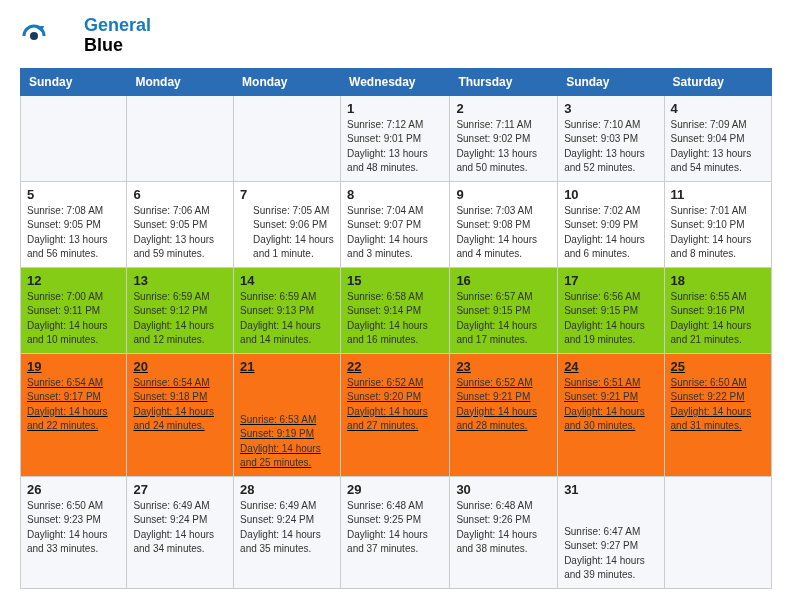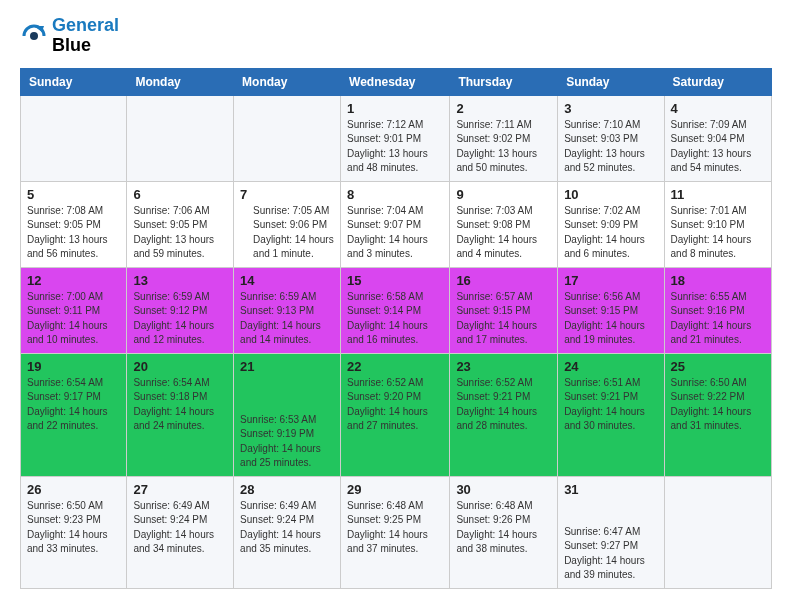--- a/index.html
+++ b/index.html
@@ -1,37 +1,37 @@
 <!DOCTYPE html>
 <html><head>
   <meta charset="utf-8">
   <style>
     * { box-sizing: border-box; margin: 0; padding: 0; }
     body { font-family: Arial, sans-serif; background: #fff; width: 792px; min-height: 612px; }
     .container { padding: 16px 20px; }
     .header { display: flex; justify-content: space-between; align-items: flex-start; margin-bottom: 12px; }
-    .logo { display: flex; align-items: center; }
+    .logo { display: flex; align-items: center; gap: 32px; }
     .logo-text { font-size: 18px; font-weight: bold; color: #1a3a5c; line-height: 1.1; }
     .logo-text span { color: #1a7abf; }
     .logo-icon { width: 28px; height: 28px; margin-right: 4px; }
     .title-block { text-align: right; }
     .month-title { font-size: 36px; font-weight: bold; color: #1a3a5c; }
     .location { font-size: 15px; color: #333; }
     .calendar { width: 100%; border-collapse: collapse; }
     .calendar th { background: #2a6db5; color: #fff; text-align: left; padding: 6px 8px; font-size: 12px; font-weight: bold; border: 1px solid #2a6db5; }
     .calendar td { border: 1px solid #ccc; vertical-align: top; padding: 5px 6px; width: 113px; min-height: 80px; background: #fff; }
     .calendar tr:nth-child(odd) td { background: #f5f7fa; }
     .calendar tr:nth-child(even) td { background: #ffffff; }
     .day-num { font-weight: bold; font-size: 13px; color: #222; margin-bottom: 2px; }
     .day-info { font-size: 10px; color: #333; line-height: 1.45; }
     .empty { background: #f5f7fa !important; }
     .calendar tbody tr:nth-child(1) td { background: #f5f7fa; }
     .calendar tbody tr:nth-child(2) td { background: #ffffff; }
-    .calendar tbody tr:nth-child(3) td { background: #d946ef; }
-    .calendar tbody tr:nth-child(4) td { background: #22c55e; }
+    .calendar tbody tr:nth-child(3) td { background: #84cc16; }
+    .calendar tbody tr:nth-child(4) td { background: #f97316; text-decoration: underline; }
     .calendar tbody tr:nth-child(5) td { background: #f5f7fa; }
     .calendar tbody tr:nth-child(6) td { background: #ffffff; }
   </style>
 </head>
 <body>
 
 <div class="container">
   <div class="header">
     <div class="logo">
       <svg class="logo-icon" viewBox="0 0 28 28" xmlns="http://www.w3.org/2000/svg">

